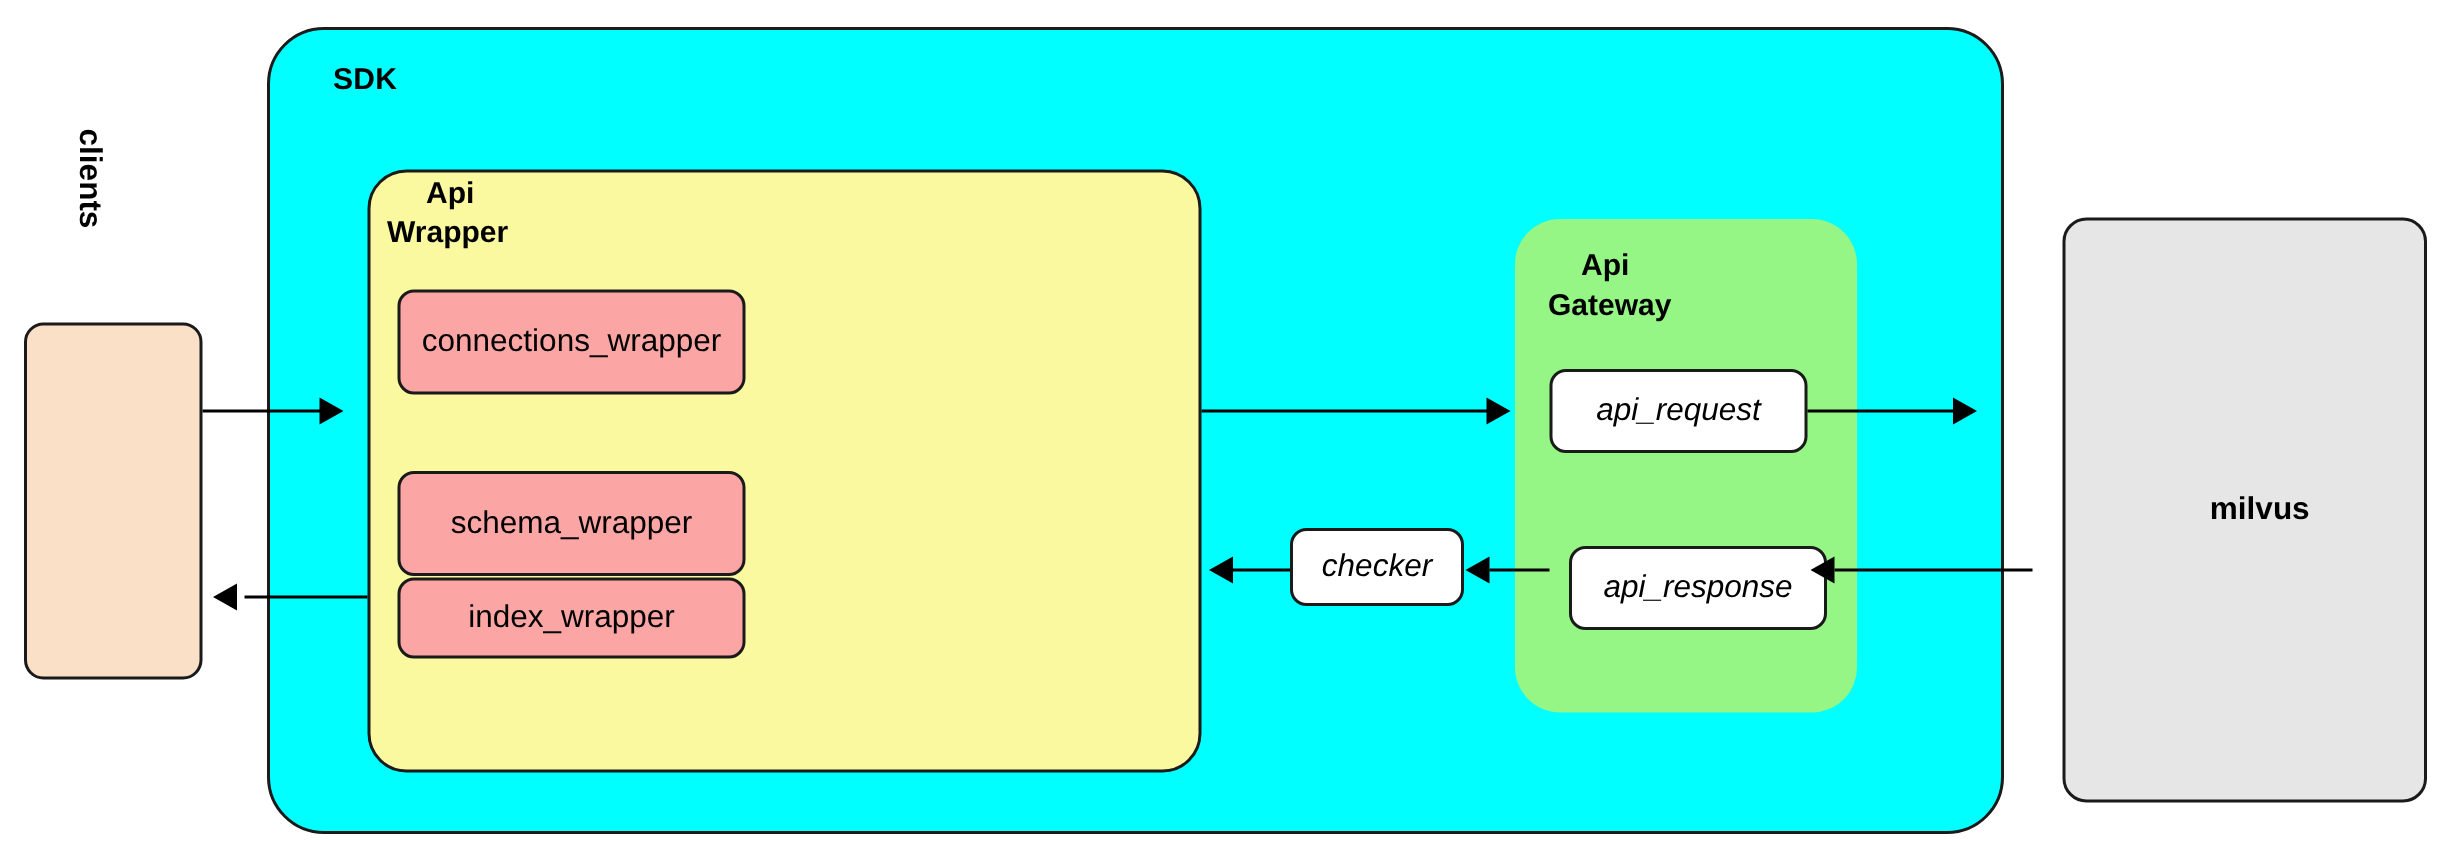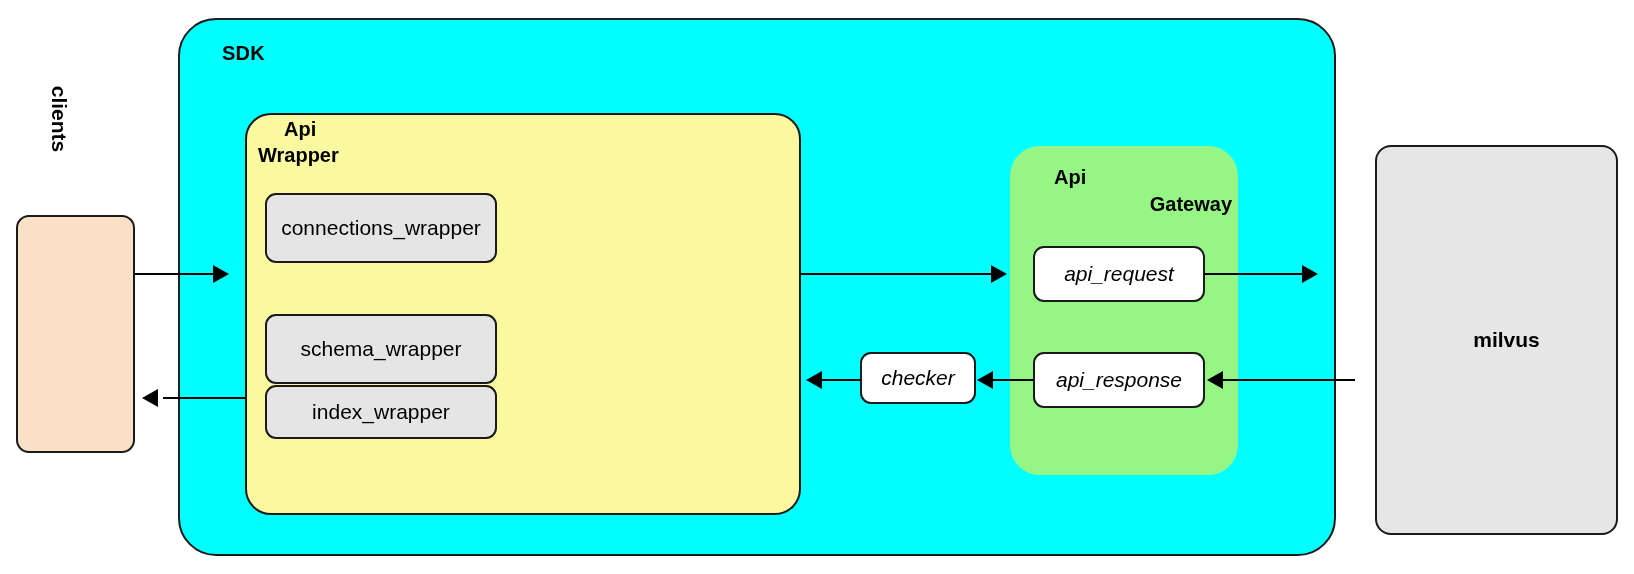--- a/index.html
+++ b/index.html
@@ -25,48 +25,48 @@
     background:#faf9a0;border-radius:26px;
   }
   .apiwrapper-label{
     position:absolute;left:258px;top:116px;width:200px;
     font-size:20px;font-weight:bold;color:#000;line-height:26px;
   }
   .apiwrapper-label .l1{display:block;padding-left:26px;}
   .apiwrapper-label .l2{display:block;}
 
   .wbox{
-    background:#e5e5e5;border-radius:11px;
+    background:#fca5a5;border-radius:11px;
     display:flex;align-items:center;justify-content:center;
     font-size:21px;color:#000;
   }
   .wbox.left{left:265px;width:232px;}
   .wbox.right{left:553px;width:232px;}
   .wrow1{top:193px;height:70px;}
   .wrow2{top:289px;height:70px;margin-top:25px;}
   .wrow3{top:385px;height:54px;}
 
   .apigateway{
     left:1010px;top:146px;width:228px;height:329px;
     background:#95f585;border-radius:30px;border:none;
   }
   .apigateway-label{
     position:absolute;left:1032px;top:164px;width:200px;
     font-size:20px;font-weight:bold;color:#000;line-height:27px;
   }
   .apigateway-label .l1{display:block;padding-left:22px;}
-  .apigateway-label .l2{display:block;text-align:right;}
+  .apigateway-label .l2{display:block;}
 
   .gbox{
     background:#ffffff;border-radius:11px;
     display:flex;align-items:center;justify-content:center;
     font-size:21px;color:#000;left:1033px;width:172px;height:56px;font-style:italic;
   }
   .gbox.req{top:246px;}
-  .gbox.res{top:352px;}
+  .gbox.res{top:364px;margin-left:13px;}
 
   .checker{
     left:860px;top:352px;width:116px;height:52px;
     background:#ffffff;border-radius:11px;
     display:flex;align-items:center;justify-content:center;
     font-size:21px;color:#000;font-style:italic;
   }
 
   .clients{
     left:16px;top:215px;width:119px;height:238px;

